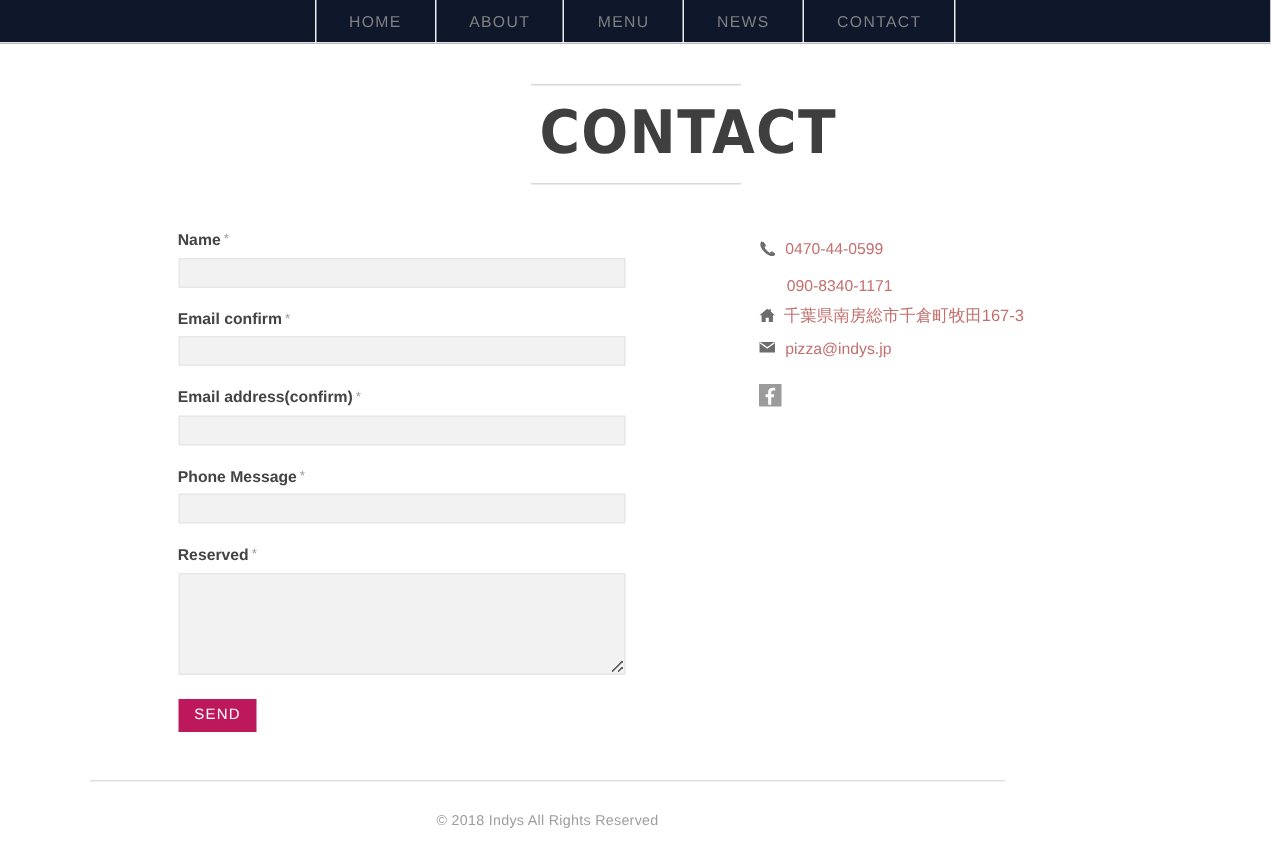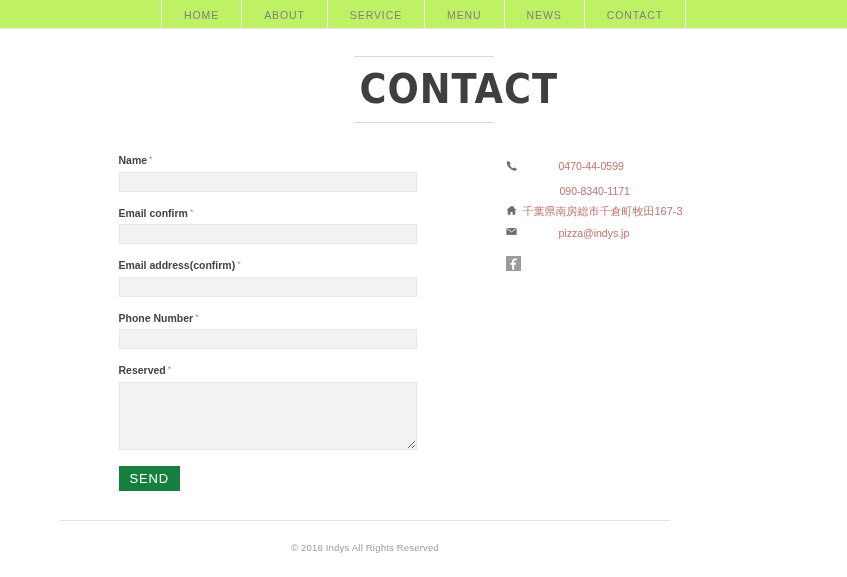--- a/index.html
+++ b/index.html
@@ -13,21 +13,21 @@
     background: #ffffff;
     font-family: "Liberation Sans", sans-serif;
     color: #4a4a4a;
     overflow: hidden;
   }
 
   
   .site-header {
     width: 100%;
     height: 29px;
-    background: #bef264;
+    background: #0f172a;
     border-bottom: 1px solid #e3e3e3;
     display: flex;
     align-items: stretch;
     justify-content: center;
   }
   .nav {
     display: flex;
     align-items: stretch;
     height: 29px;
   }
@@ -121,25 +121,25 @@
     font-family: "Liberation Sans", sans-serif;
     font-size: 11px;
     color: #444;
     padding: 4px 5px;
     outline: none;
     display: block;
     resize: both;
   }
   .field-msg { margin-bottom: 16px; }
   .send-button {
-    background: #15803d;
+    background: #be185d;
     color: #ffffff;
     border: none;
     font-family: "Liberation Sans", sans-serif;
-    font-size: 13px;
+    font-size: 10px;
     letter-spacing: 0.8px;
     padding: 6px 11px 6px 11px;
     cursor: pointer;
     line-height: 1;
     display: inline-block;
   }
 
   
   .info-row {
     display: flex;
@@ -155,21 +155,20 @@
     justify-content: flex-start;
     color: #6d6d6d;
     padding-top: 1px;
   }
   .info-icon svg { display: block; }
   .info-text {
     font-size: 10.5px;
     color: #c4706e;
     line-height: 1.35;
     padding-left: 1px;
-    margin-left: 35px;
   }
   .info-text-jp {
     font-size: 11px;
     color: #c4706e;
     line-height: 1.35;
   }
   .info-sub {
     padding-left: 18px;
     margin-bottom: 5px;
   }
@@ -206,21 +205,20 @@
     letter-spacing: 0.2px;
   }
 </style>
 </head>
 <body>
 
 <div class="site-header">
   <nav class="nav">
     <a class="nav-item">HOME</a>
     <a class="nav-item">ABOUT</a>
-    <a class="nav-item">SERVICE</a>
     <a class="nav-item">MENU</a>
     <a class="nav-item">NEWS</a>
     <a class="nav-item">CONTACT</a>
   </nav>
 </div>
 
 <div class="page-title-wrap">
   <div class="title-rule"></div>
   <div class="page-title">CONTACT</div>
   <div class="title-rule"></div>
@@ -246,21 +244,21 @@
 
     <div class="field">
       <label class="field-label">
         <span>Email address(confirm)</span><span class="req">*</span>
       </label>
       <input class="text-input" type="text" value="" style="">
     </div>
 
     <div class="field">
       <label class="field-label">
-        <span>Phone Number</span><span class="req">*</span>
+        <span>Phone Message</span><span class="req">*</span>
       </label>
       <input class="text-input" type="text" value="" style="">
     </div>
 
     <div class="field field-msg">
       <label class="field-label">
         <span>Reserved</span><span class="req">*</span>
       </label>
       <textarea class="text-area" style=""></textarea>
     </div>

